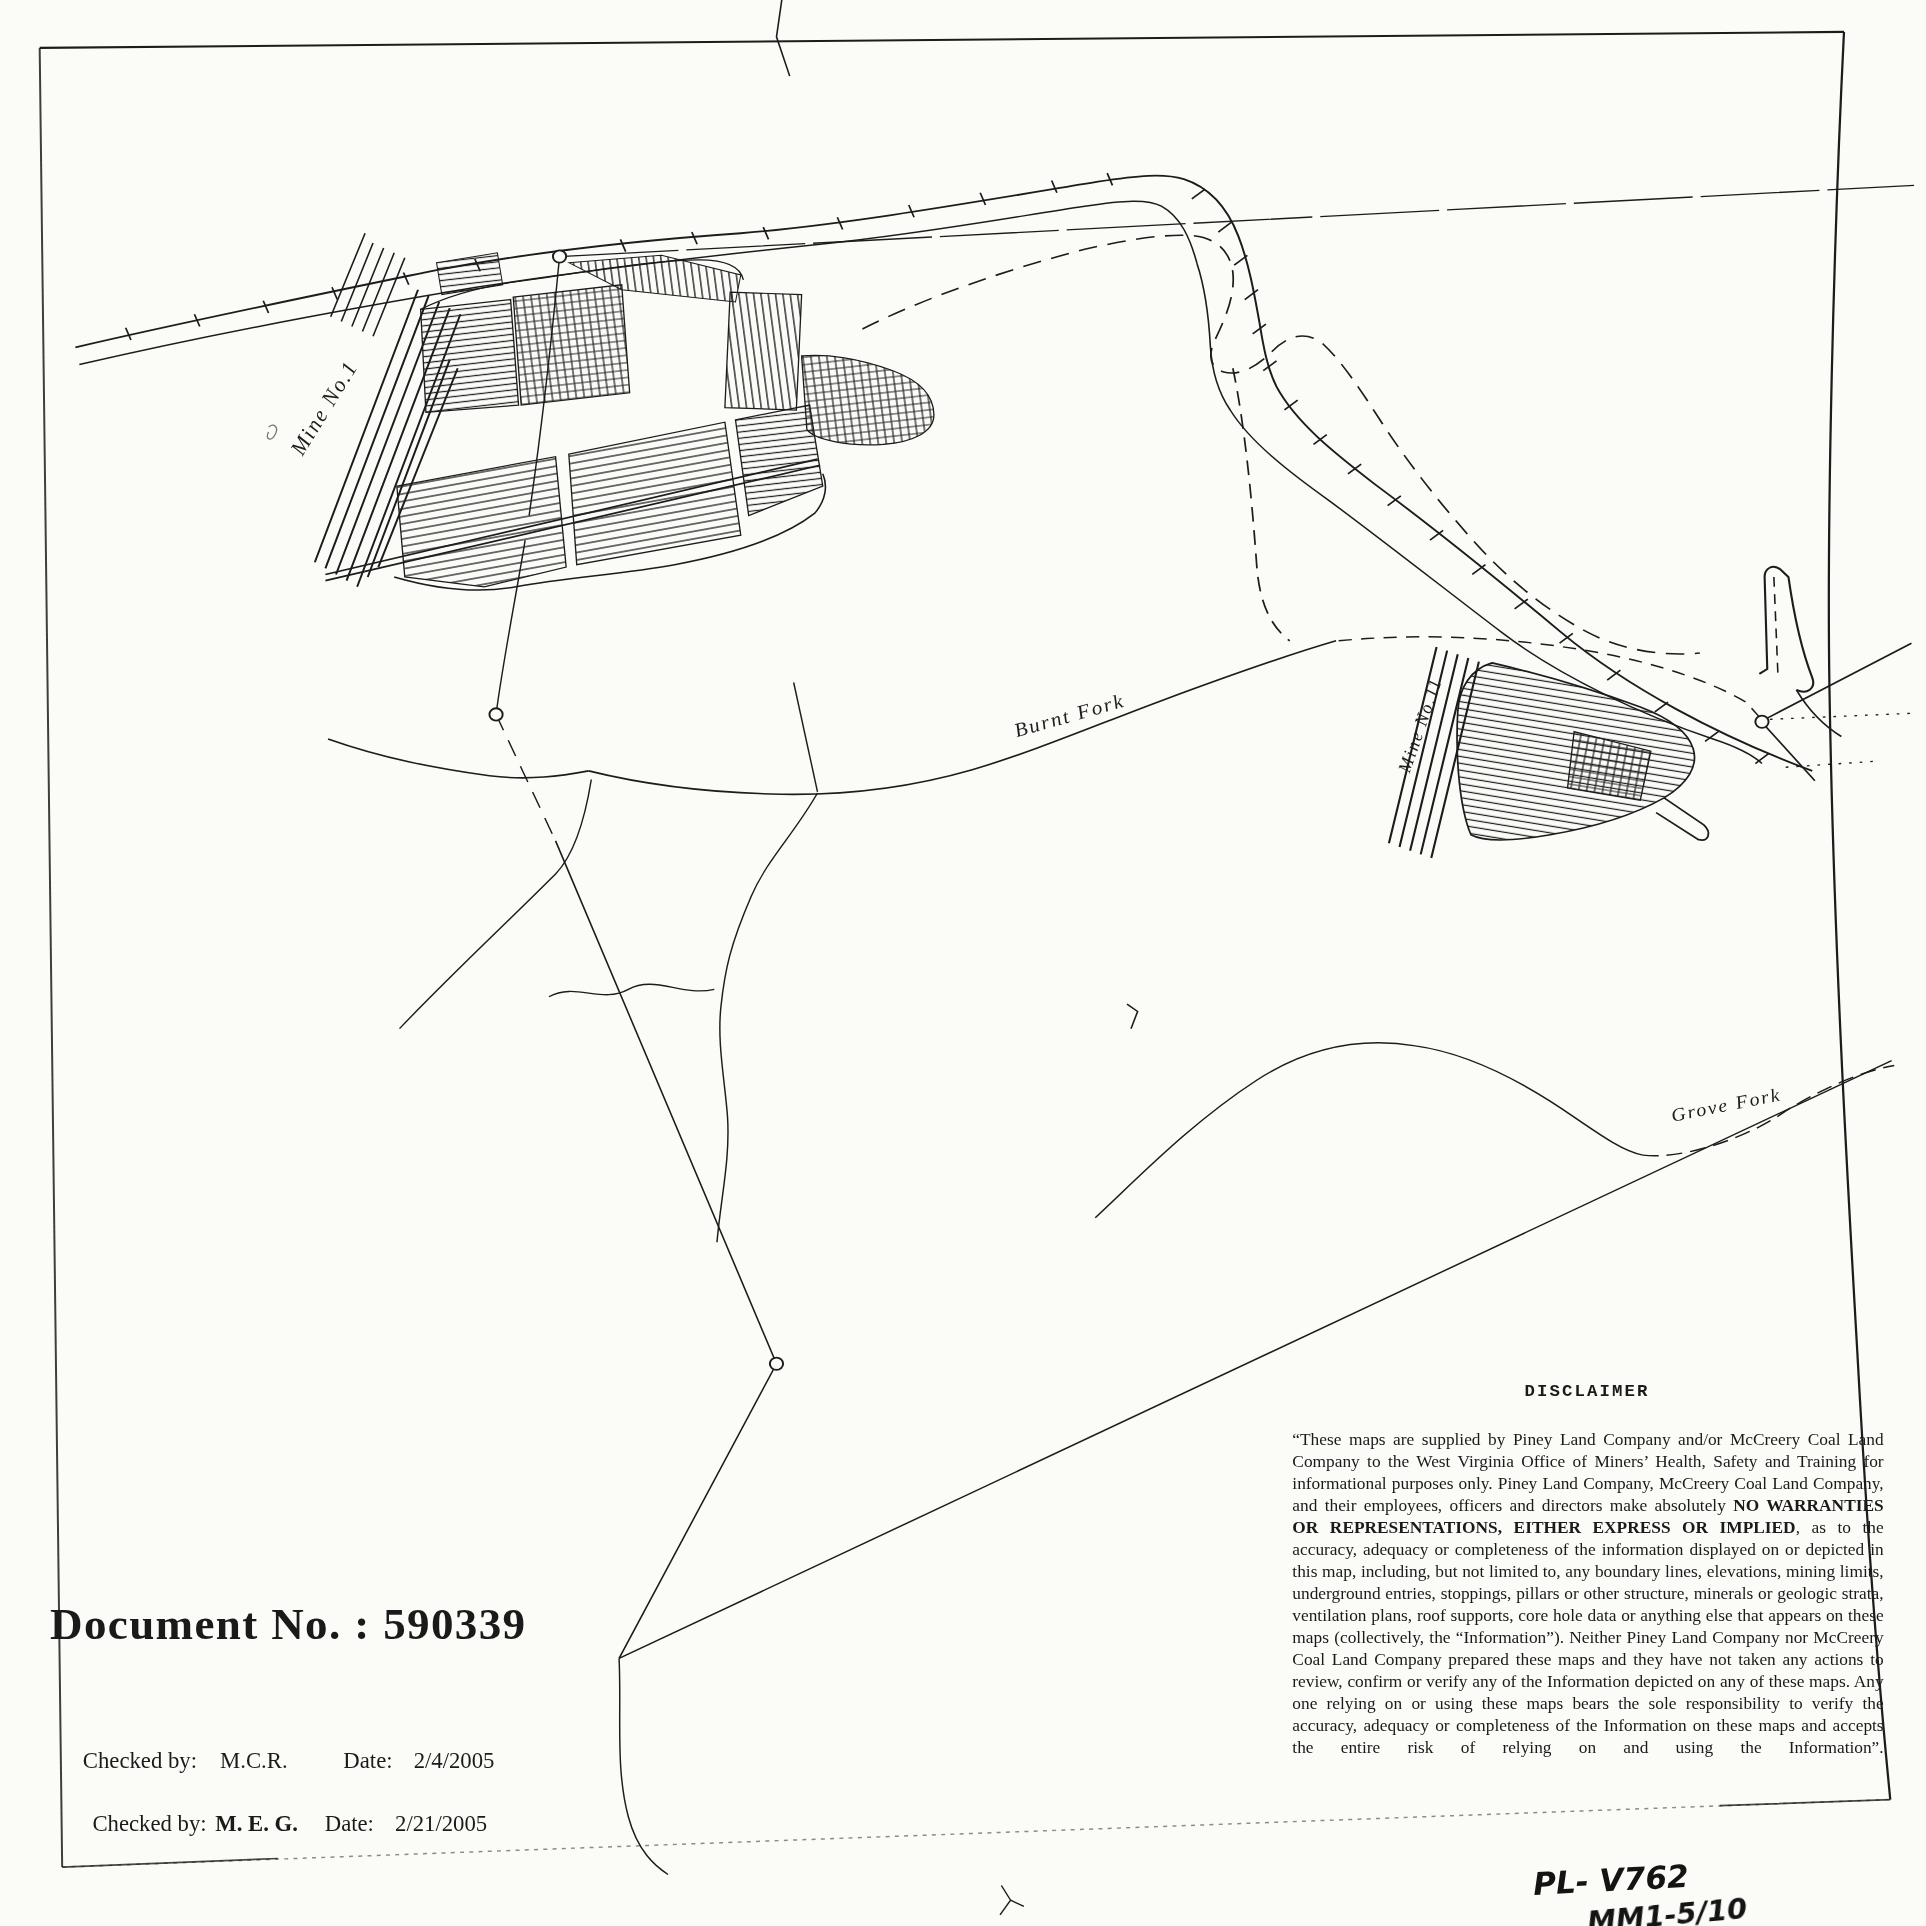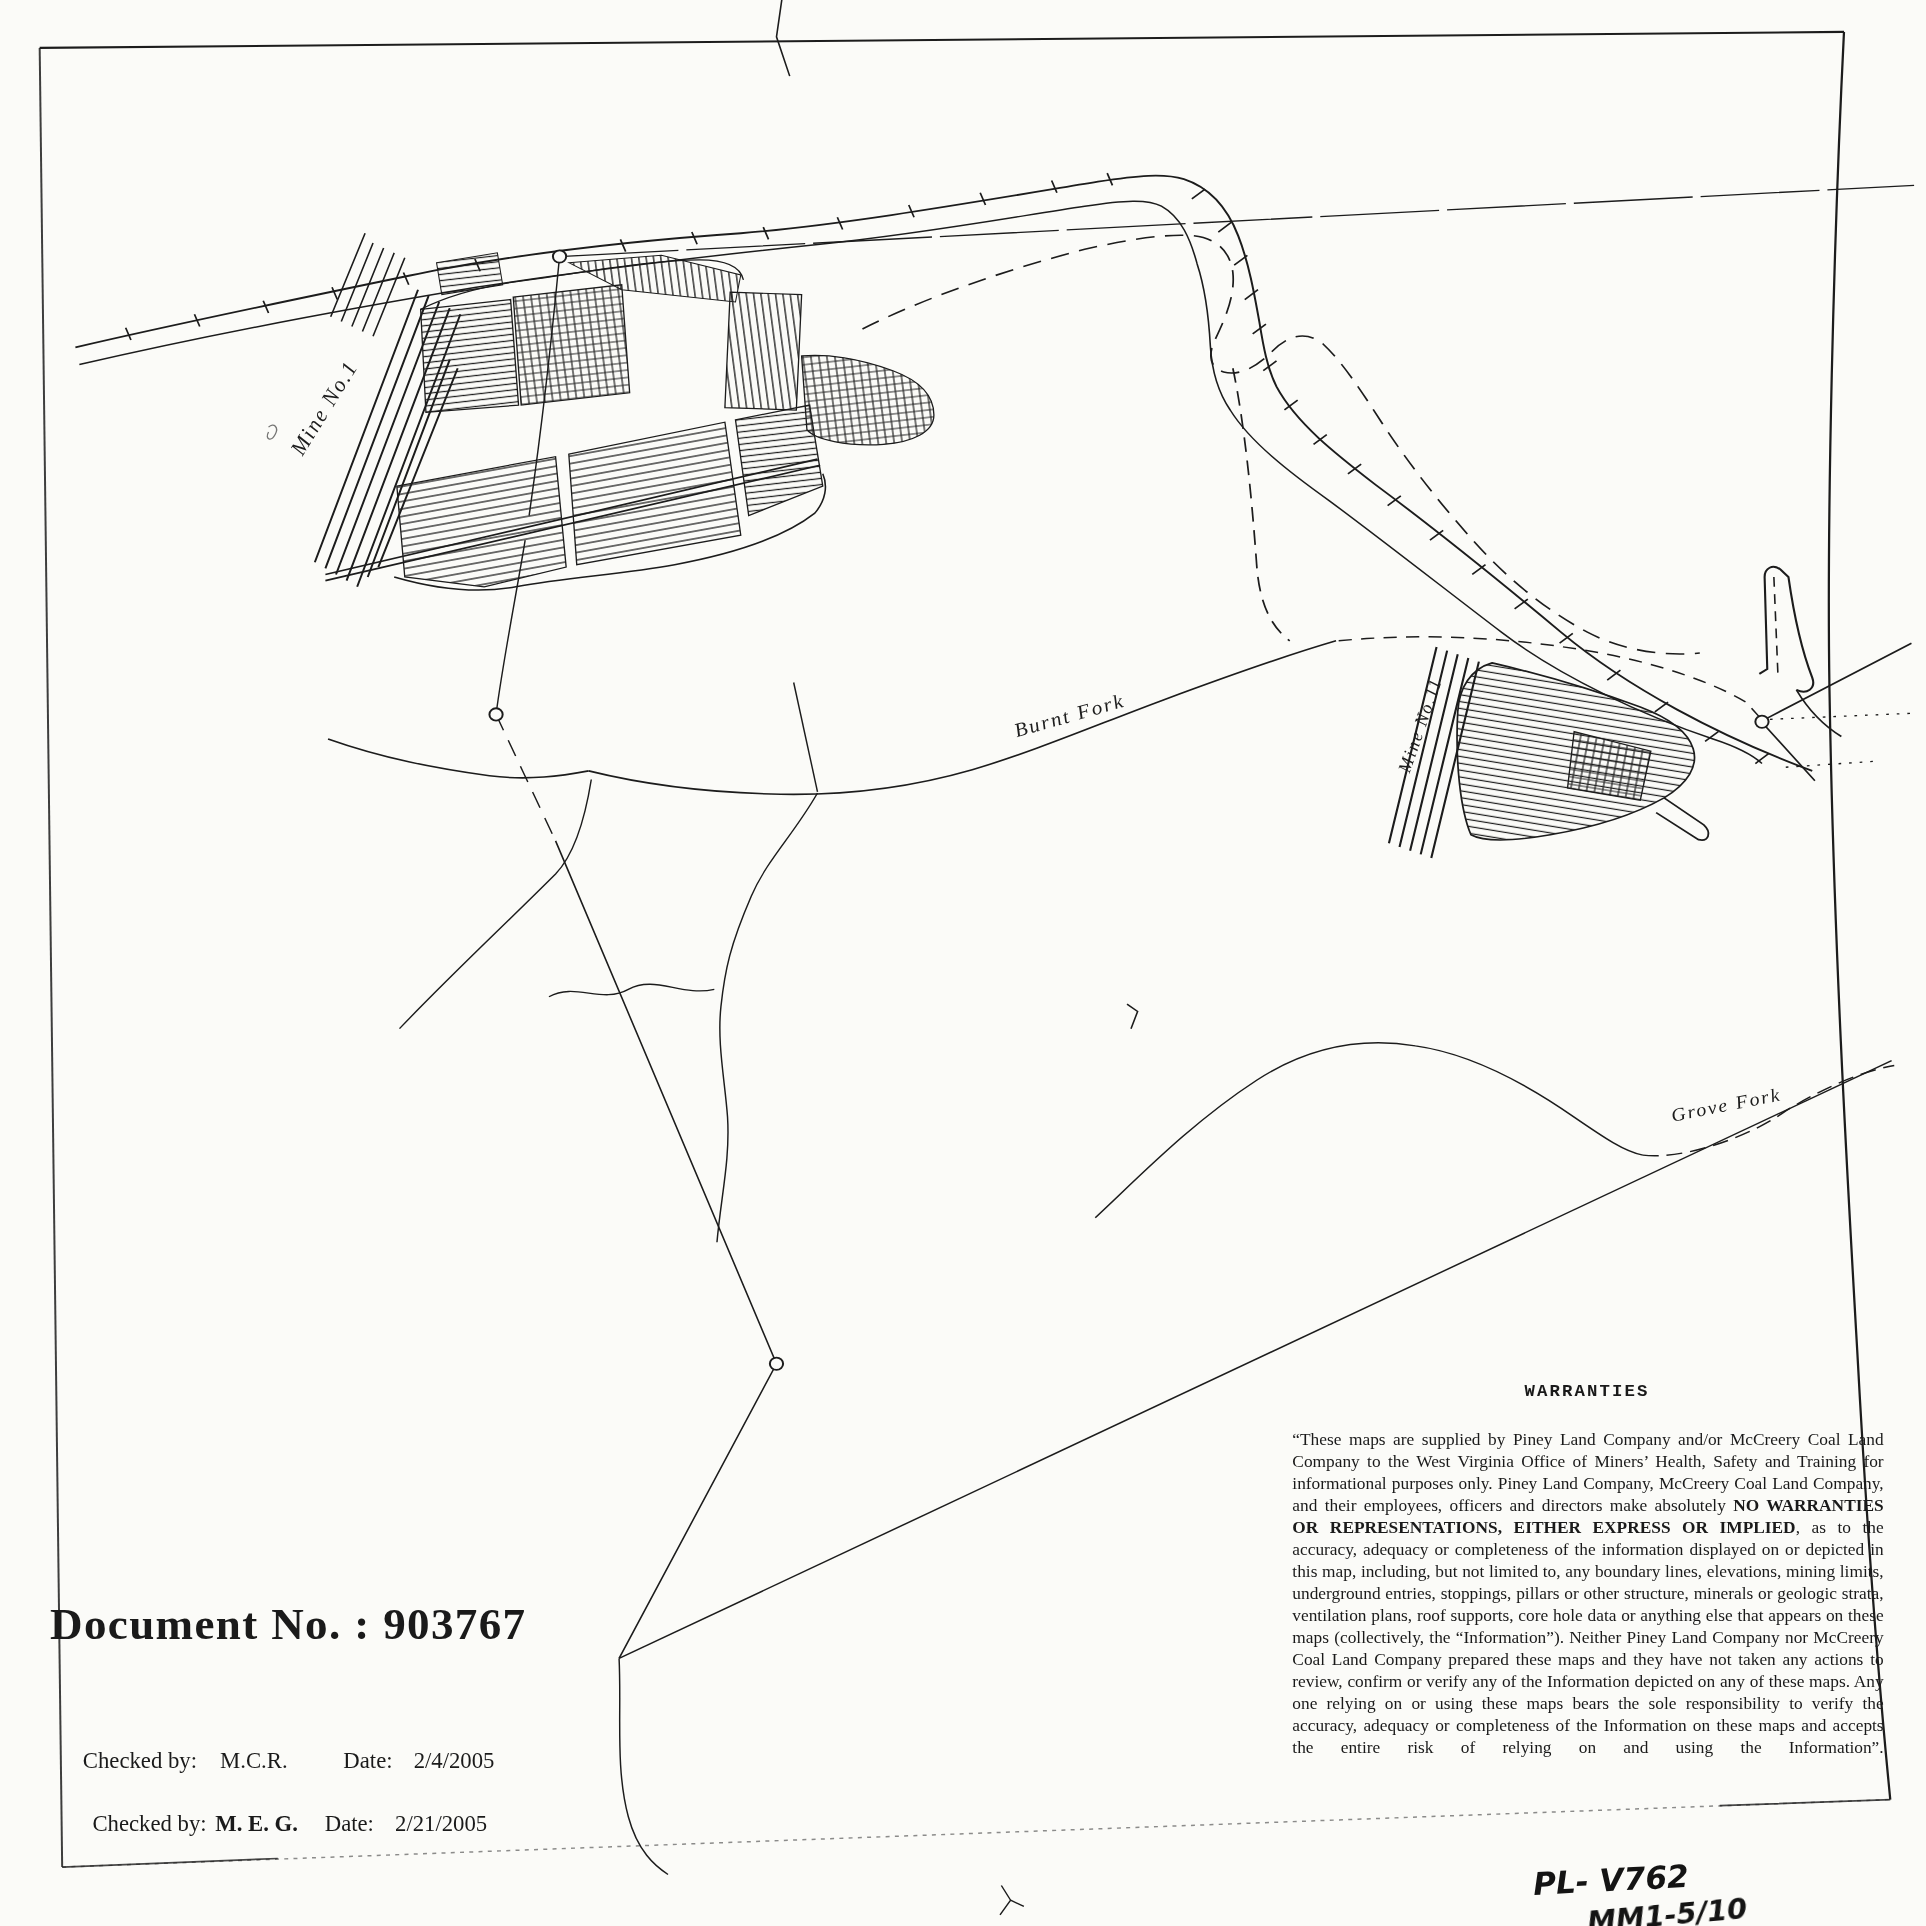--- a/index.html
+++ b/index.html
@@ -161,26 +161,26 @@
       <path class="ink" stroke-width="1.1" d="M757,1536 L764,1548 M764,1548 L756,1560 M764,1548 L774,1553"></path>
       <path class="ink" stroke-width="1" opacity="0.6" d="M203,348 C207,344 211,348 208,354 C205,360 200,358 203,352"></path>
     </g>
 
     <text class="maplabel" x="250" y="335" font-size="17" text-anchor="middle" transform="rotate(-60 250 335)">Mine No.1</text>
     <text class="maplabel" x="1078" y="592" font-size="14" text-anchor="middle" transform="rotate(-72 1078 592)">Mine No.11</text>
     <text class="maplabel" x="810" y="588" font-size="16" text-anchor="middle" transform="rotate(-17 810 588)">Burnt  Fork</text>
     <text class="maplabel" x="1306" y="905" font-size="15" text-anchor="middle" transform="rotate(-12 1306 905)">Grove  Fork</text>
   </svg>
 
-  <div class="overlay disc-title">WARRANTIES</div>
+  <div class="overlay disc-title">DISCLAIMER</div>
   <div class="overlay disc-body"><span>“These maps are supplied by Piney Land Company and/or McCreery Coal Land Company to the West Virginia Office of Miners’ Health, Safety and Training for informational purposes only.  Piney Land Company, McCreery Coal Land Company, and their employees, officers and directors make absolutely </span><span class="b">NO WARRANTIES OR REPRESENTATIONS, EITHER EXPRESS OR IMPLIED</span><span>, as to the accuracy, adequacy or completeness of the information displayed on or depicted in this map, including, but not limited to, any boundary lines, elevations, mining limits, underground entries, stoppings, pillars or other structure, minerals or geologic strata, ventilation plans, roof supports, core hole data or anything else that appears on these maps (collectively, the “Information”).  Neither Piney Land Company nor McCreery Coal Land Company prepared these maps and they have not taken any actions to review, confirm or verify any of the Information depicted on any of these maps.  Any one relying on or using these maps bears the sole responsibility to verify the accuracy, adequacy or completeness of the Information on these maps and accepts the entire risk of relying on and using the Information”.</span></div>
 
   <div class="overlay doc-no">
     <span>Document No. :</span>
-    <span>903767</span>
+    <span>590339</span>
   </div>
   <div class="overlay meta-line compiled">
     <span>Checked by:</span>
     <span class="val">M.C.R.</span>
     <span class="datelab">Date:</span>
     <span class="dateval">2/4/2005</span>
   </div>
   <div class="overlay meta-line checked">
     <span>Checked by:</span>
     <span class="val">M. E. G.</span>

